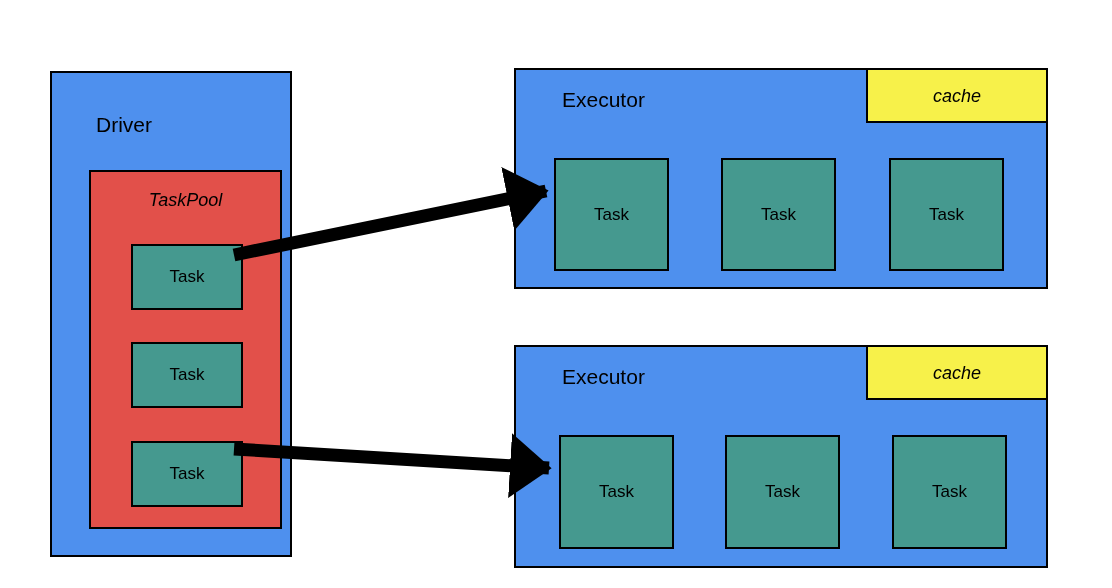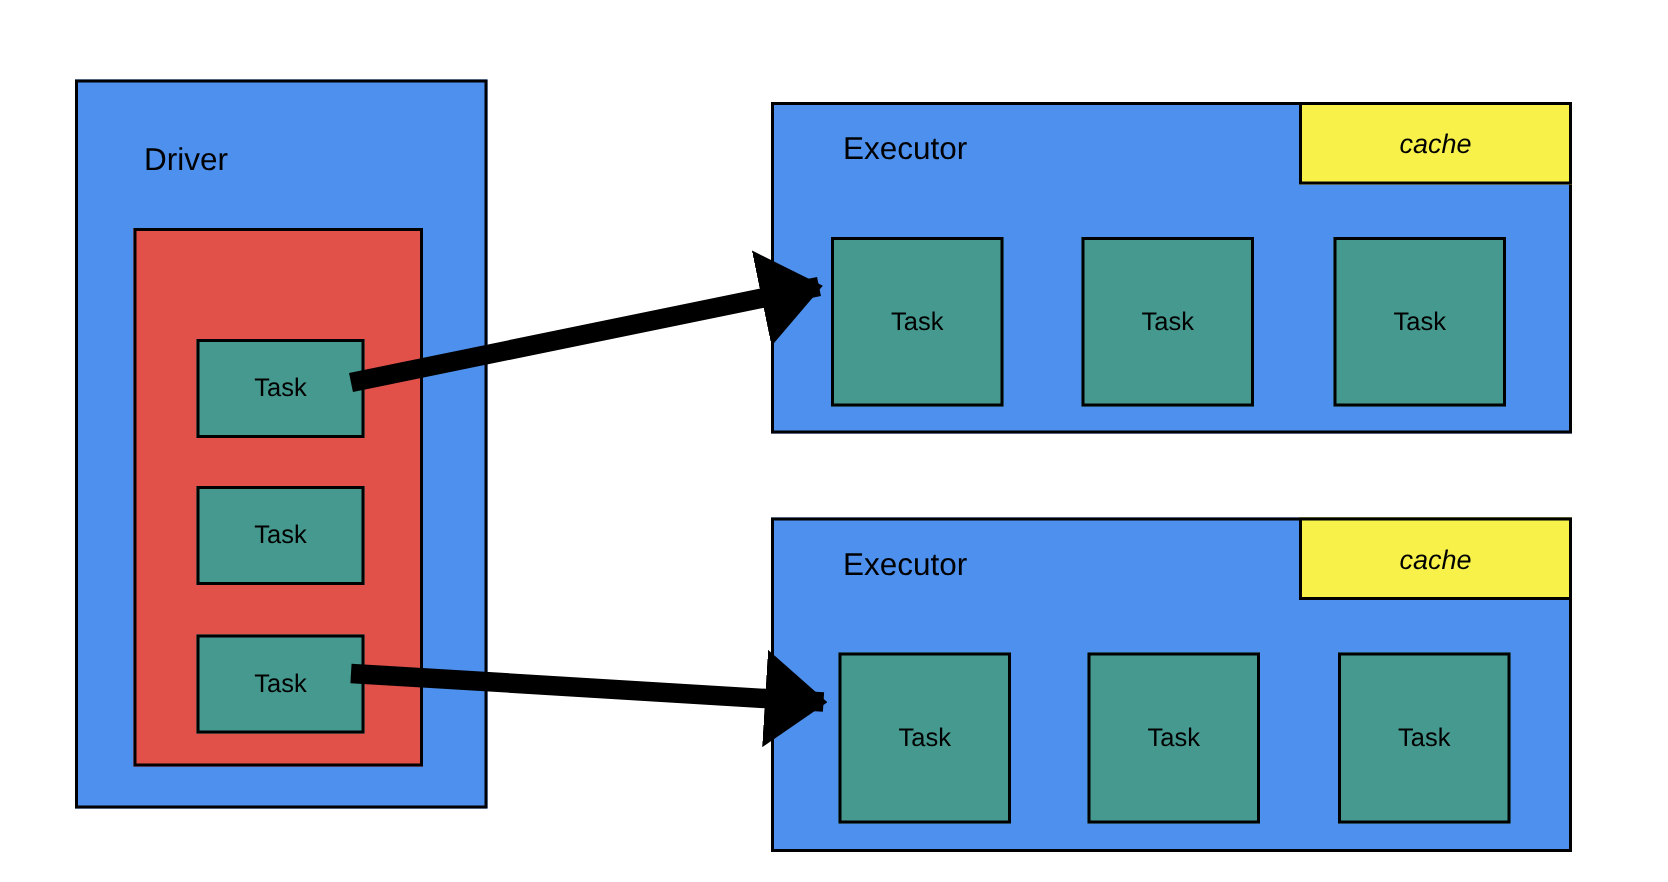--- a/index.html
+++ b/index.html
@@ -45,21 +45,21 @@
     position: absolute;
     inset: 0;
     display: flex;
     align-items: center;
     justify-content: center;
     font-size: 17px;
     color: #000000;
   }
 
   
-  .driver { left: 50px; top: 33px; width: 275px; height: 486px; }
+  .driver { left: 50px; top: 51px; width: 242px; height: 486px; }
   .driver-label { left: 44px; top: 38px; }
   .taskpool { left: 37px; top: 97px; width: 193px; height: 359px; }
   .taskpool-label { top: 14px; }
   .pool-task { left: 40px; width: 112px; height: 66px; }
   .pool-task-1 { top: 72px; }
   .pool-task-2 { top: 170px; }
   .pool-task-3 { top: 269px; }
 
   
   .executor-1 { left: 514px; top: 48px;  width: 534px; height: 221px; }
@@ -84,20 +84,21 @@
 </style>
 </head>
 <body>
 
 <div class="canvas">
 
   <div class="box blue-box driver">
     <div class="label driver-label">Driver</div>
 
     <div class="box red-box taskpool">
+      <div class="centered-label taskpool-label">TaskPool</div>
 
       <div class="box teal-box pool-task pool-task-1">
         <div class="task-label">Task</div>
       </div>
       <div class="box teal-box pool-task pool-task-2">
         <div class="task-label">Task</div>
       </div>
       <div class="box teal-box pool-task pool-task-3">
         <div class="task-label">Task</div>
       </div>

